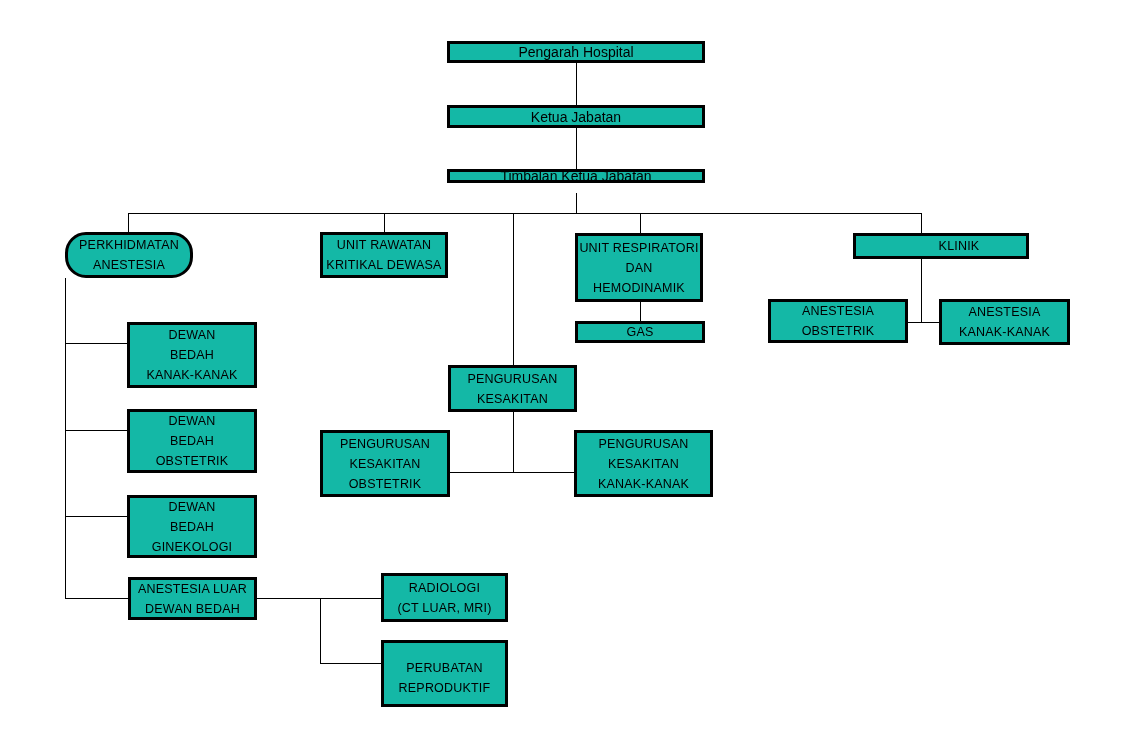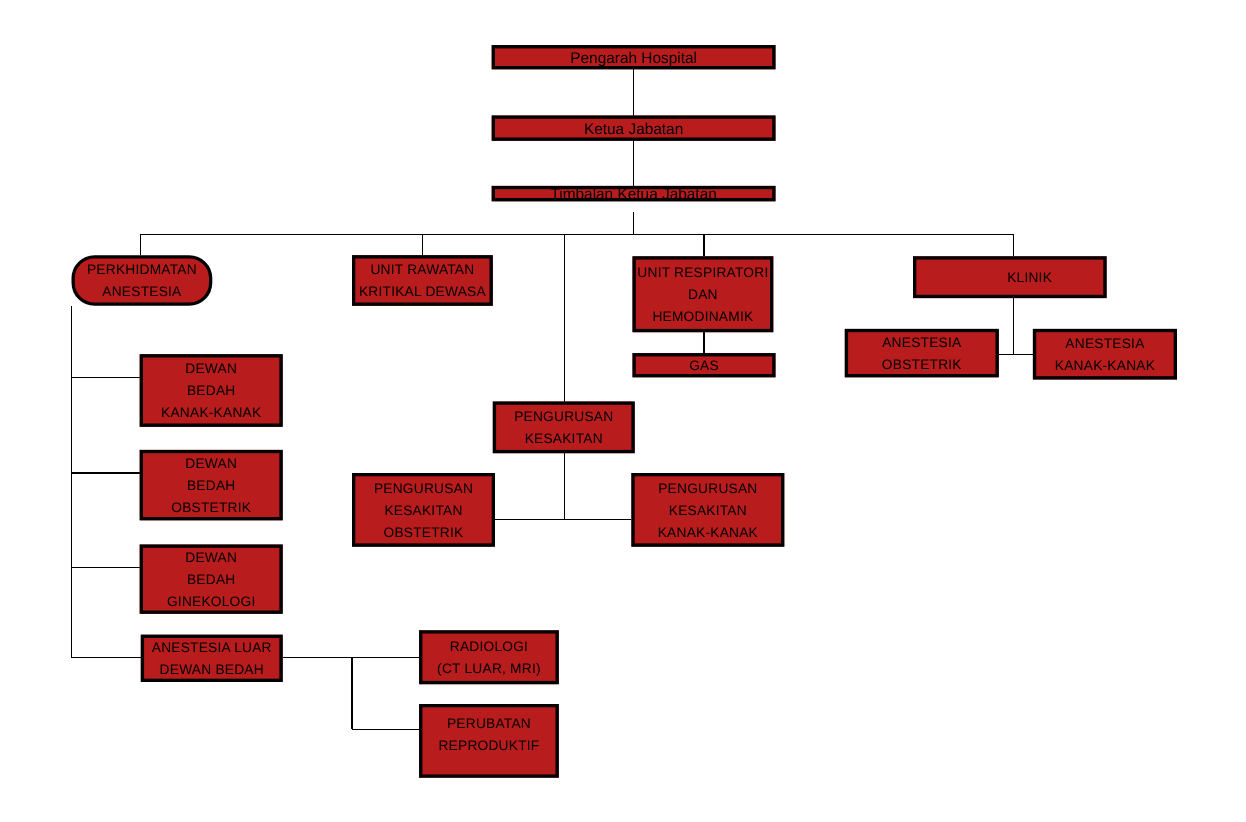--- a/index.html
+++ b/index.html
@@ -21,39 +21,39 @@
     left: 0;
     top: 0;
     width: 100%;
     height: 100%;
     display: block;
   }
   .node {
     position: absolute;
     box-sizing: border-box;
     border: 3px solid #000000;
-    background: #b91c1c;
+    background: #14b8a6;
     display: flex;
     flex-direction: column;
     align-items: center;
     justify-content: center;
     text-align: center;
     line-height: 20px;
     white-space: nowrap;
   }
   .node--title {
     font-size: 14px;
   }
   .node--caps {
     font-size: 12.5px;
     letter-spacing: 0.2px;
   }
   .node--bottom {
     justify-content: flex-end;
-    padding-bottom: 16px;
+    padding-bottom: 6px;
   }
   .node-line {
     display: block;
   }
 </style>
 </head>
 <body>
 
 <div class="canvas" id="canvas" style="width: 1133px; height: 747px; background: rgb(255, 255, 255); color: rgb(0, 0, 0);">
   <svg class="edges-layer" id="edges-layer" xmlns="http://www.w3.org/2000/svg" viewBox="0 0 1133 747" width="1133" height="747">
@@ -99,21 +99,21 @@
         <div class="node-line">KRITIKAL DEWASA</div>
       </div>
       <div class="node node--caps" style="left: 575px; top: 233px; width: 128px; height: 69px; border-color: rgb(0, 0, 0);">
         <div class="node-line">UNIT RESPIRATORI</div>
         <div class="node-line">DAN</div>
         <div class="node-line">HEMODINAMIK</div>
       </div>
       <div class="node node--caps" style="left: 575px; top: 321px; width: 130px; height: 22px; border-color: rgb(0, 0, 0); text-align: center;">
         <div class="node-line">GAS</div>
       </div>
-      <div class="node node--caps" style="left: 830px; top: 233px; width: 176px; height: 38px; border-color: rgb(0, 0, 0); padding-left: 36px;">
+      <div class="node node--caps" style="left: 853px; top: 233px; width: 176px; height: 26px; border-color: rgb(0, 0, 0); padding-left: 36px;">
         <div class="node-line">KLINIK</div>
       </div>
       <div class="node node--caps" style="left: 768px; top: 299px; width: 140px; height: 44px; border-color: rgb(0, 0, 0);">
         <div class="node-line">ANESTESIA</div>
         <div class="node-line">OBSTETRIK</div>
       </div>
       <div class="node node--caps" style="left: 939px; top: 299px; width: 131px; height: 46px; border-color: rgb(0, 0, 0);">
         <div class="node-line">ANESTESIA</div>
         <div class="node-line">KANAK-KANAK</div>
       </div>

